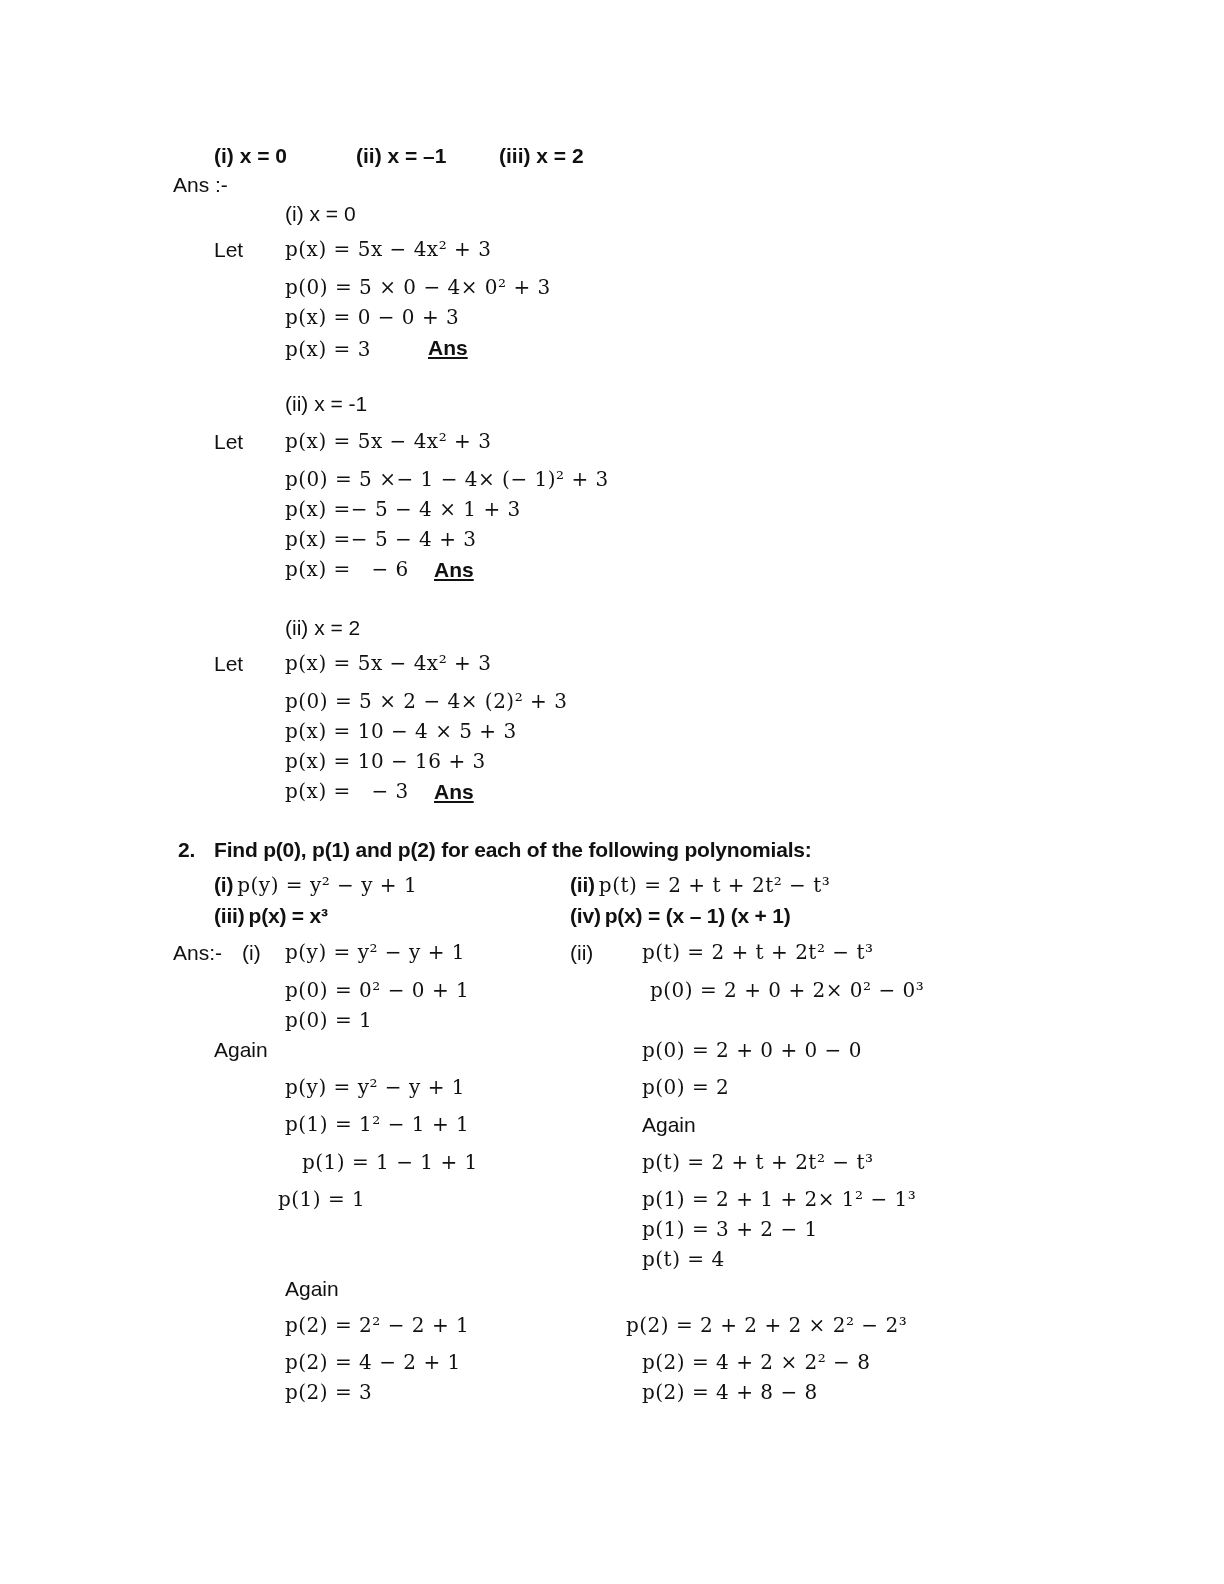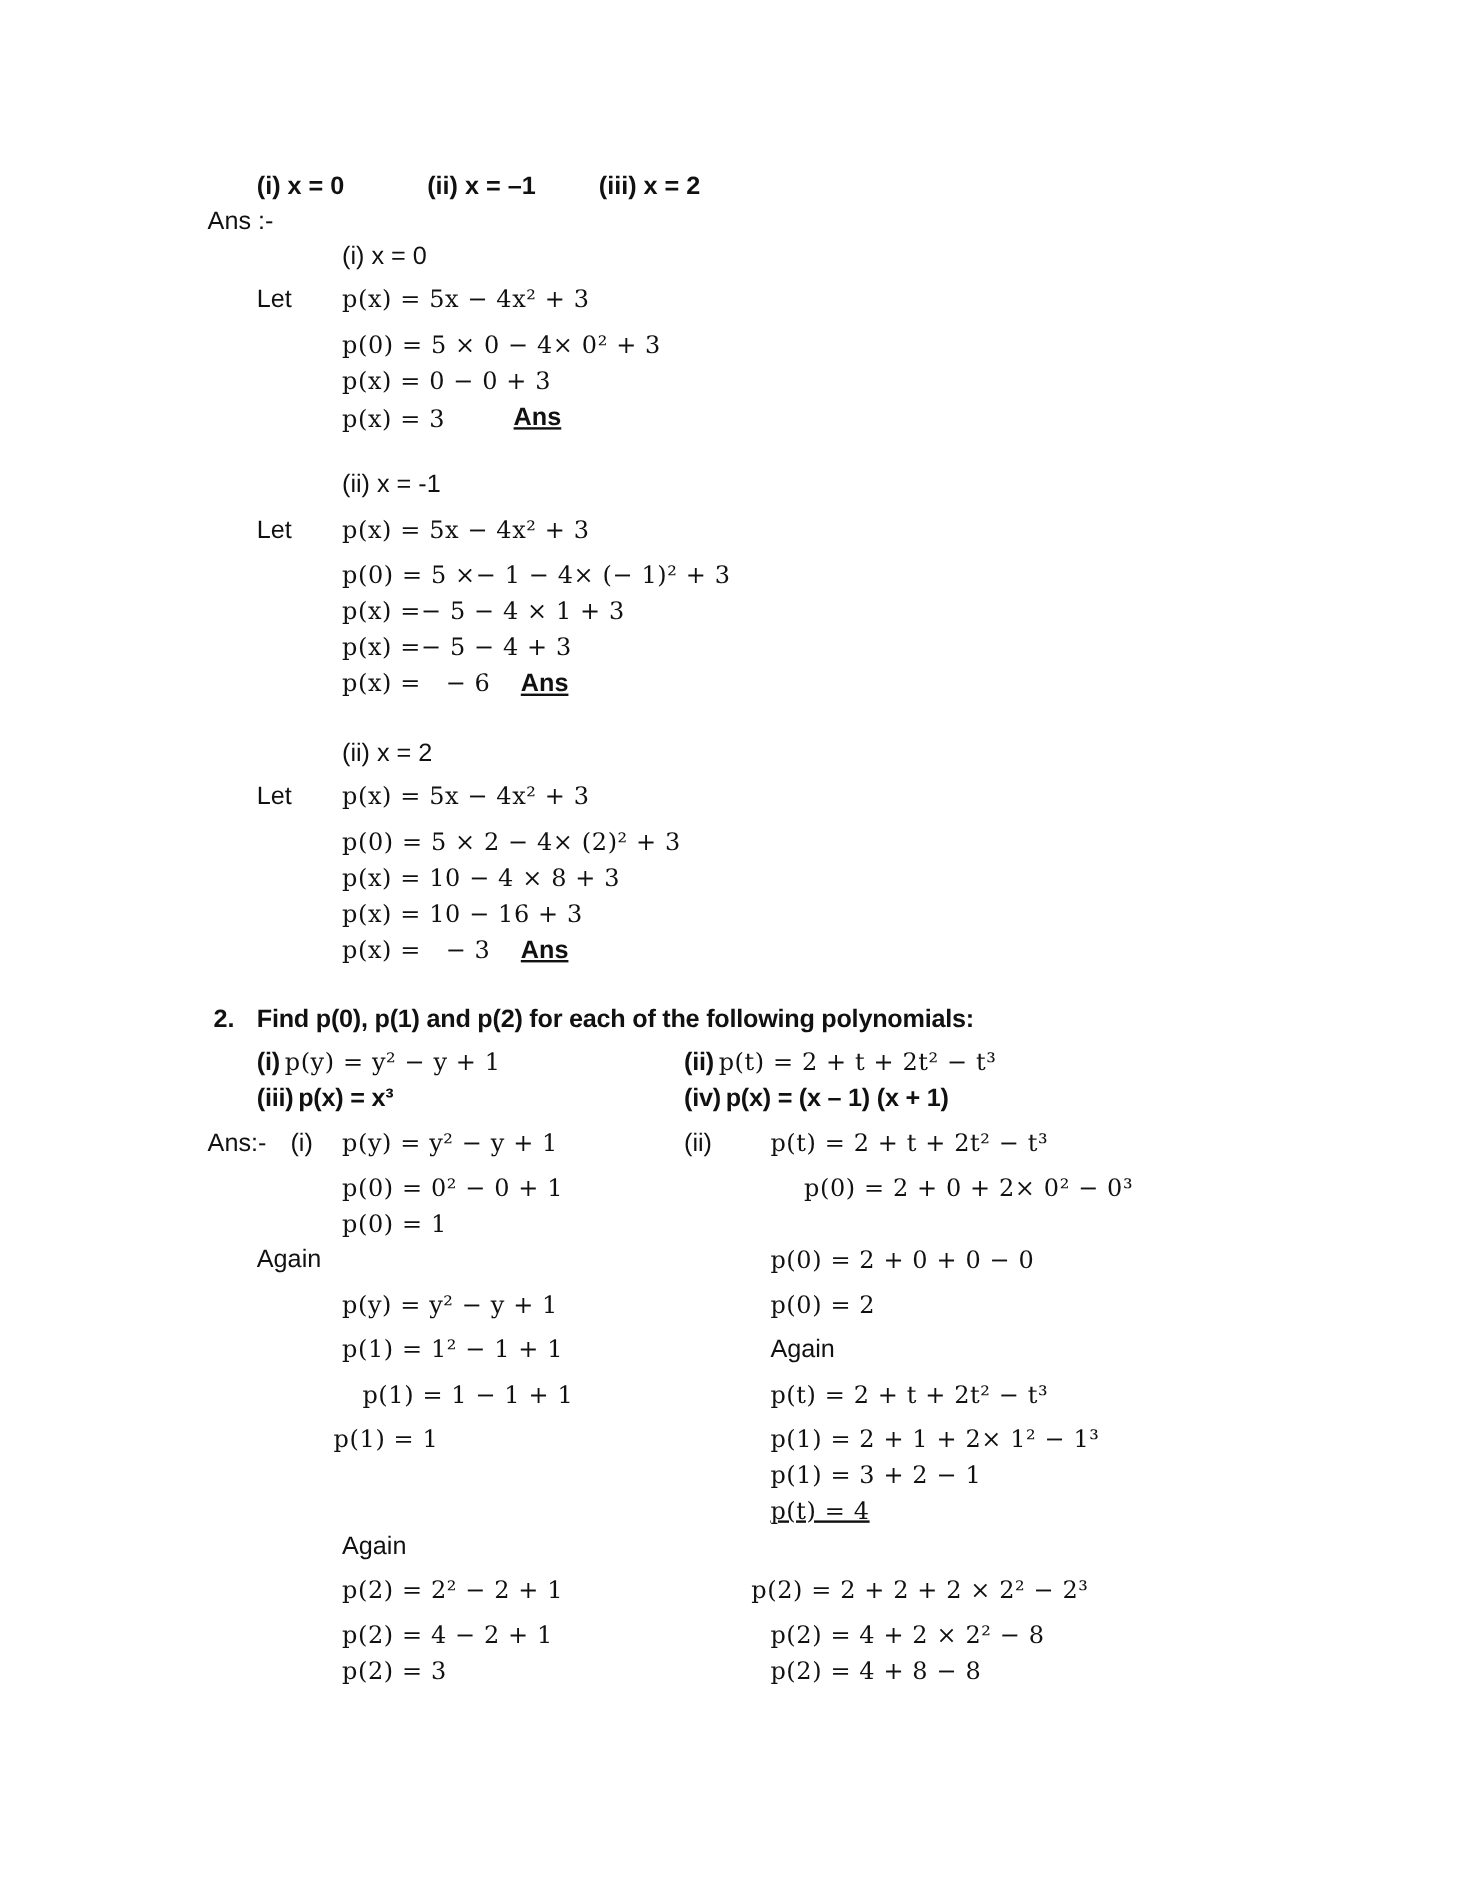--- a/index.html
+++ b/index.html
@@ -33,21 +33,21 @@
 <div class="abs math" style="left:285px;top:467px;">p(0) = 5 ×− 1 − 4× (− 1)² + 3</div>
 <div class="abs math" style="left:285px;top:497px;">p(x) =− 5 − 4 × 1 + 3</div>
 <div class="abs math" style="left:285px;top:527px;">p(x) =− 5 − 4 + 3</div>
 <div class="abs math" style="left:285px;top:557px;white-space:pre;">p(x) =   − 6</div>
 <div class="abs ans" style="left:434px;top:558px;">Ans</div>
 
 <div class="abs sans" style="left:285px;top:616px;">(ii) x = 2</div>
 <div class="abs sans" style="left:214px;top:652px;">Let</div>
 <div class="abs math" style="left:285px;top:651px;">p(x) = 5x − 4x² + 3</div>
 <div class="abs math" style="left:285px;top:689px;">p(0) = 5 × 2 − 4× (2)² + 3</div>
-<div class="abs math" style="left:285px;top:719px;">p(x) = 10 − 4 × 8 + 3</div>
+<div class="abs math" style="left:285px;top:719px;">p(x) = 10 − 4 × 5 + 3</div>
 <div class="abs math" style="left:285px;top:749px;">p(x) = 10 − 16 + 3</div>
 <div class="abs math" style="left:285px;top:779px;white-space:pre;">p(x) =   − 3</div>
 <div class="abs ans" style="left:434px;top:780px;">Ans</div>
 
 <div class="abs bold-cond" style="left:178px;top:838px;">2.</div>
 <div class="abs bold-cond" style="left:214px;top:838px;text-align:right;">Find p(0), p(1) and p(2) for each of the following polynomials:</div>
 
 <div class="abs" style="left:214px;top:873px;">
   <span class="bold-cond">(i)</span>
   <span class="math">p(y) = y² − y + 1</span>
@@ -76,23 +76,23 @@
 <div class="abs math" style="left:285px;top:1112px;">p(1) = 1² − 1 + 1</div>
 <div class="abs math" style="left:302px;top:1150px;">p(1) = 1 − 1 + 1</div>
 <div class="abs math" style="left:278px;top:1187px;">p(1) = 1</div>
 <div class="abs sans" style="left:285px;top:1277px;">Again</div>
 <div class="abs math" style="left:285px;top:1313px;">p(2) = 2² − 2 + 1</div>
 <div class="abs math" style="left:285px;top:1350px;">p(2) = 4 − 2 + 1</div>
 <div class="abs math" style="left:285px;top:1380px;">p(2) = 3</div>
 
 <div class="abs sans" style="left:570px;top:941px;">(ii)</div>
 <div class="abs math" style="left:642px;top:940px;">p(t) = 2 + t + 2t² − t³</div>
-<div class="abs math" style="left:670px;top:978px;">p(0) = 2 + 0 + 2× 0² − 0³</div>
+<div class="abs math" style="left:650px;top:978px;">p(0) = 2 + 0 + 2× 0² − 0³</div>
 <div class="abs math" style="left:642px;top:1038px;">p(0) = 2 + 0 + 0 − 0</div>
 <div class="abs math" style="left:642px;top:1075px;">p(0) = 2</div>
 <div class="abs sans" style="left:642px;top:1113px;">Again</div>
 <div class="abs math" style="left:642px;top:1150px;">p(t) = 2 + t + 2t² − t³</div>
 <div class="abs math" style="left:642px;top:1187px;">p(1) = 2 + 1 + 2× 1² − 1³</div>
 <div class="abs math" style="left:642px;top:1217px;">p(1) = 3 + 2 − 1</div>
-<div class="abs math" style="left:642px;top:1247px;text-decoration:underline;">p(t) = 4</div>
+<div class="abs math" style="left:642px;top:1247px;">p(t) = 4</div>
 <div class="abs math" style="left:626px;top:1313px;">p(2) = 2 + 2 + 2 × 2² − 2³</div>
 <div class="abs math" style="left:642px;top:1350px;">p(2) = 4 + 2 × 2² − 8</div>
 <div class="abs math" style="left:642px;top:1380px;">p(2) = 4 + 8 − 8</div>
 
 </body></html>

